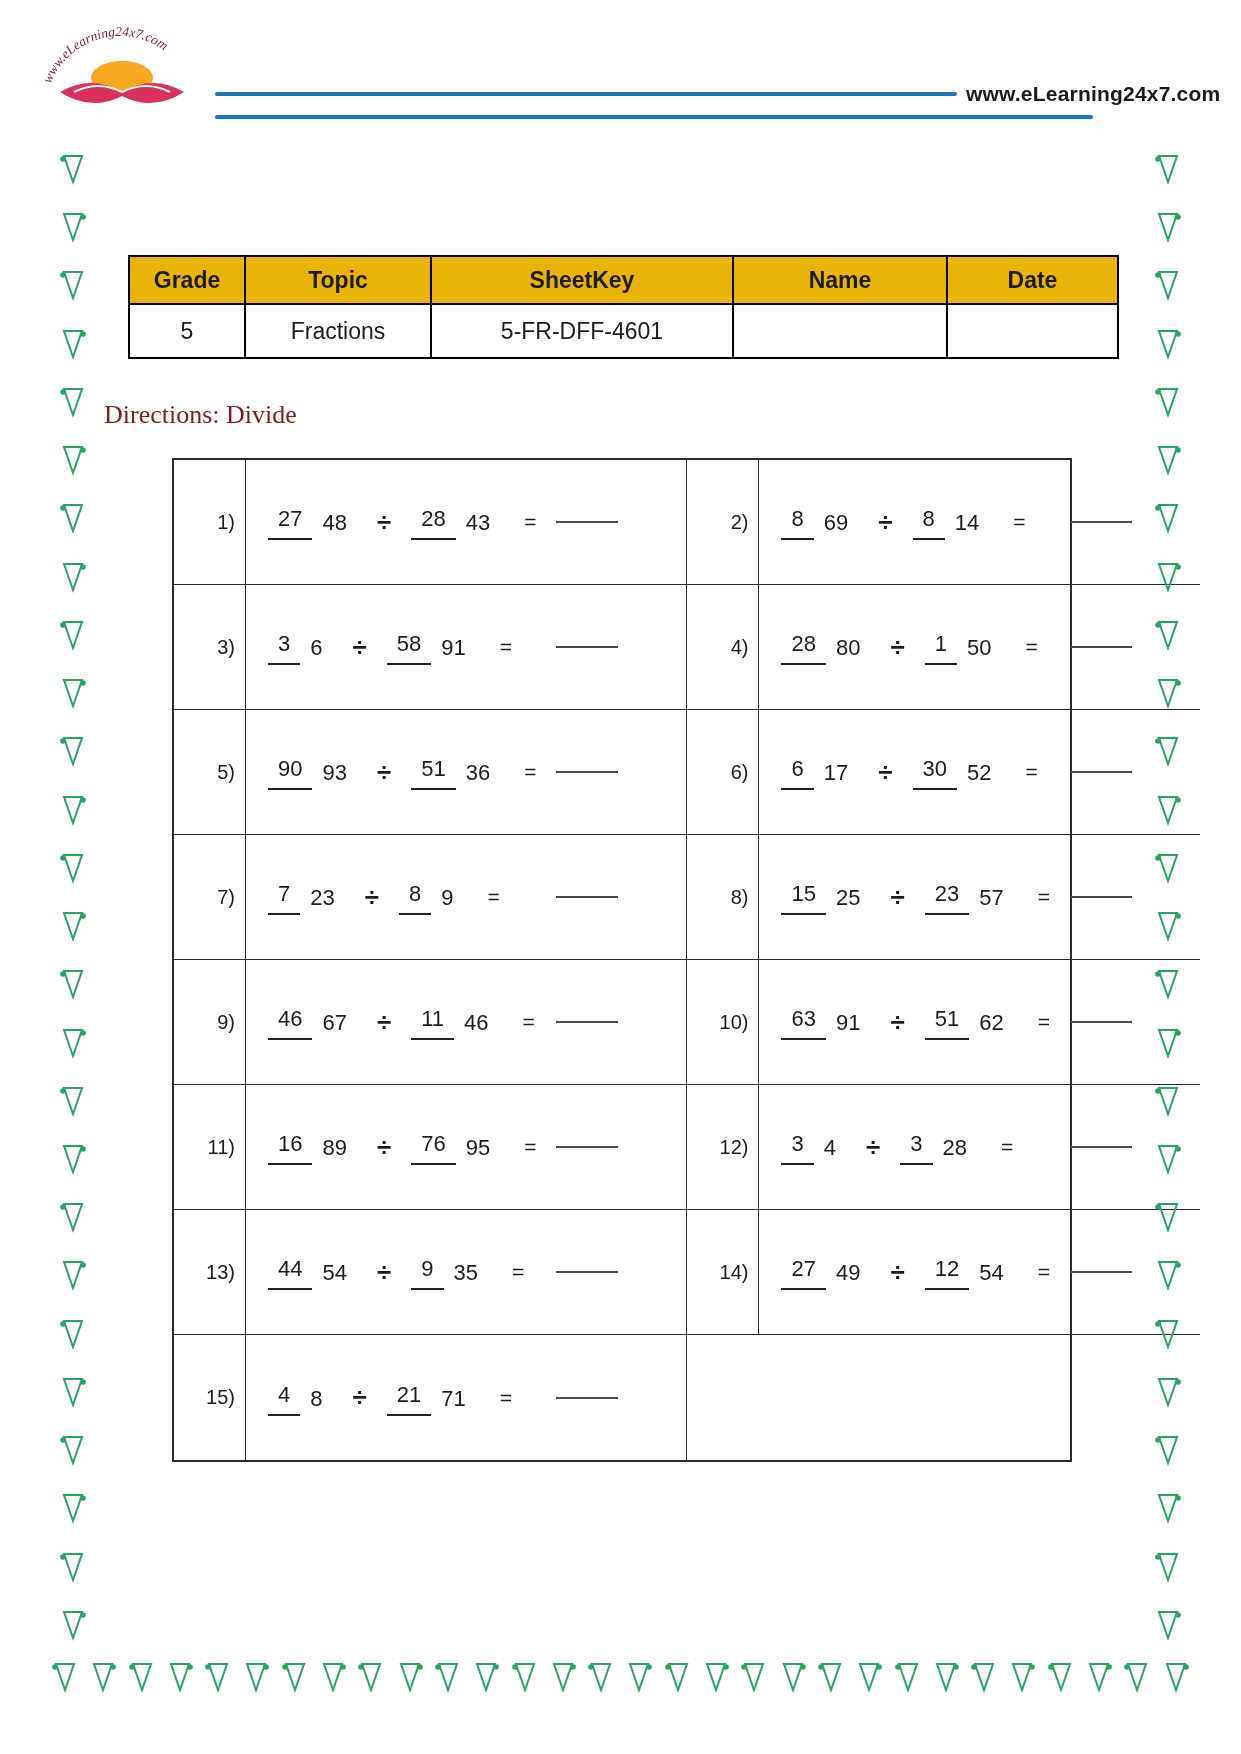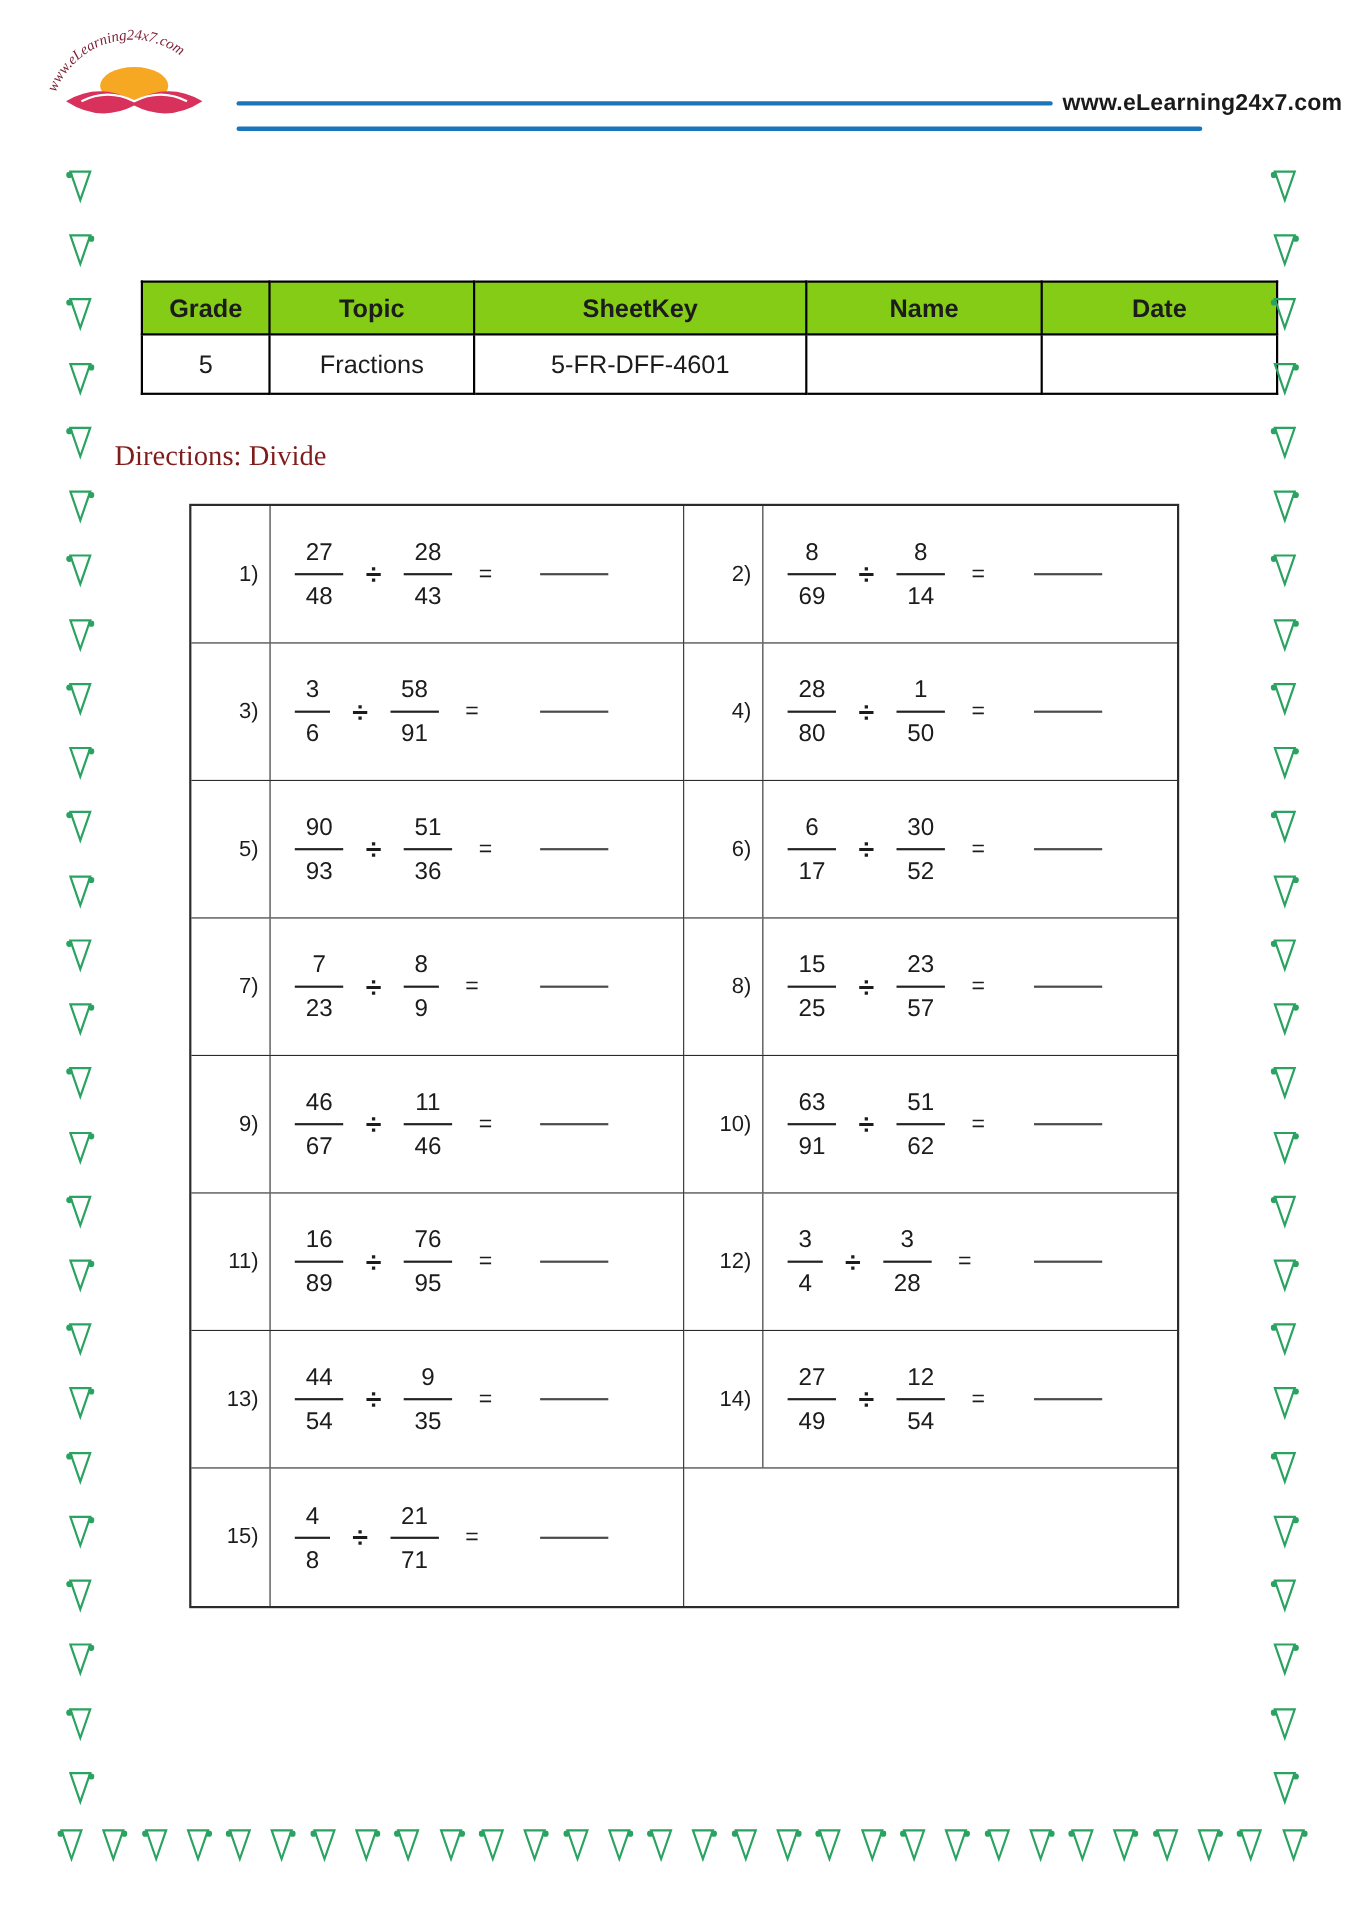--- a/index.html
+++ b/index.html
@@ -25,23 +25,23 @@
 
   
   .info-table {
     position:absolute; left:128px; top:255px;
     border-collapse:collapse; table-layout:fixed;
   }
   .info-table th, .info-table td {
     border:2px solid #000; text-align:center; vertical-align:middle;
     font-size:23px;
   }
-  .info-table th { background:#84cc16; font-weight:bold; height:48px; }
+  .info-table th { background:#eab308; font-weight:bold; height:48px; }
   .info-table td { height:54px; background:#fff; }
-  .col-grade{width:116px}.col-topic{width:186px}.col-sheet{width:302px}.col-name{width:214px}.col-date{width:214px}
+  .col-grade{width:116px}.col-topic{width:186px}.col-sheet{width:302px}.col-name{width:214px}.col-date{width:171px}
 
   
   .directions {
     position:absolute; left:104px; top:400px;
     font-family:"Liberation Serif", serif; font-size:26px; color:#7f1d1d;
   }
 
   
   .ptable {
     position:absolute; left:172px; top:458px; width:900px;
@@ -51,21 +51,21 @@
   .pcell { display:flex; align-items:stretch; border-bottom:1px solid #2b2b2b; }
   .pcell:nth-child(odd) { border-right:1px solid #2b2b2b; }
   .pcell:nth-last-child(-n+2) { border-bottom:none; }
   .pnum {
     width:72px; flex:0 0 72px;
     display:flex; align-items:center; justify-content:flex-end;
     padding-right:10px; font-size:20px;
     border-right:1px solid #2b2b2b;
   }
   .expr { flex:1; display:flex; align-items:center; padding-left:22px; gap:20px; }
-  .frac { display:inline-flex; flex-direction:column; }
+  .frac { display:inline-flex; flex-direction:row; }
   .frac .num { padding:2px 10px 6px; text-align:center; font-size:22px; border-bottom:2px solid #222; }
   .frac .den { padding:6px 10px 2px; text-align:left; font-size:22px; }
   .op { font-size:26px; font-weight:bold; }
   .eq { font-size:21px; margin-left:4px; }
   .blank { width:62px; height:0; border-bottom:2px solid #4a4a4a; margin-left:auto; margin-right:68px; }
 
   
   .deco-left, .deco-right {
     position:absolute; top:150px; bottom:112px; width:36px;
     display:flex; flex-direction:column; justify-content:space-between; align-items:center;

